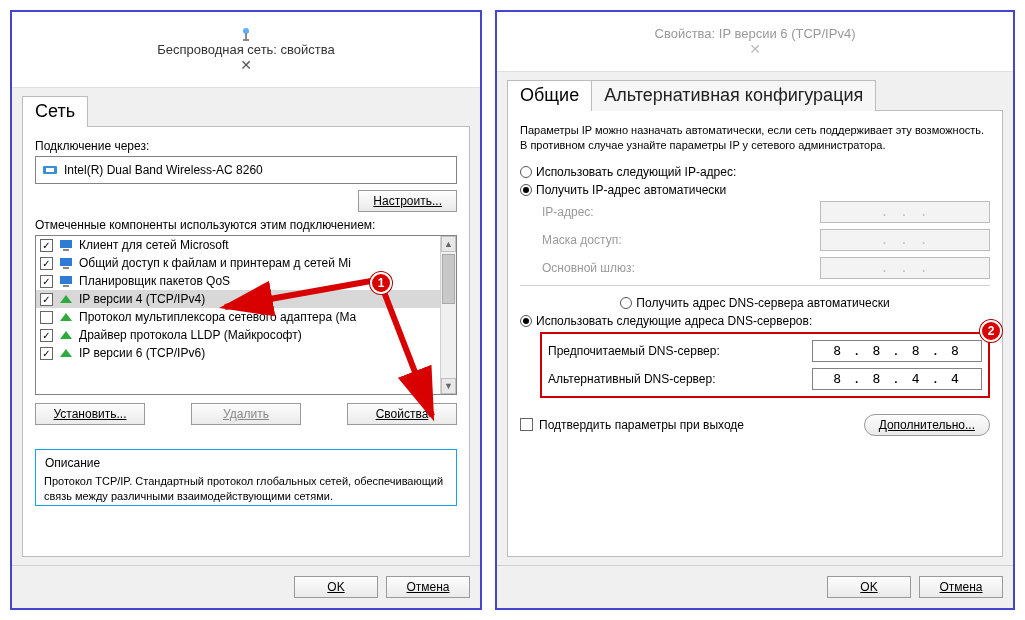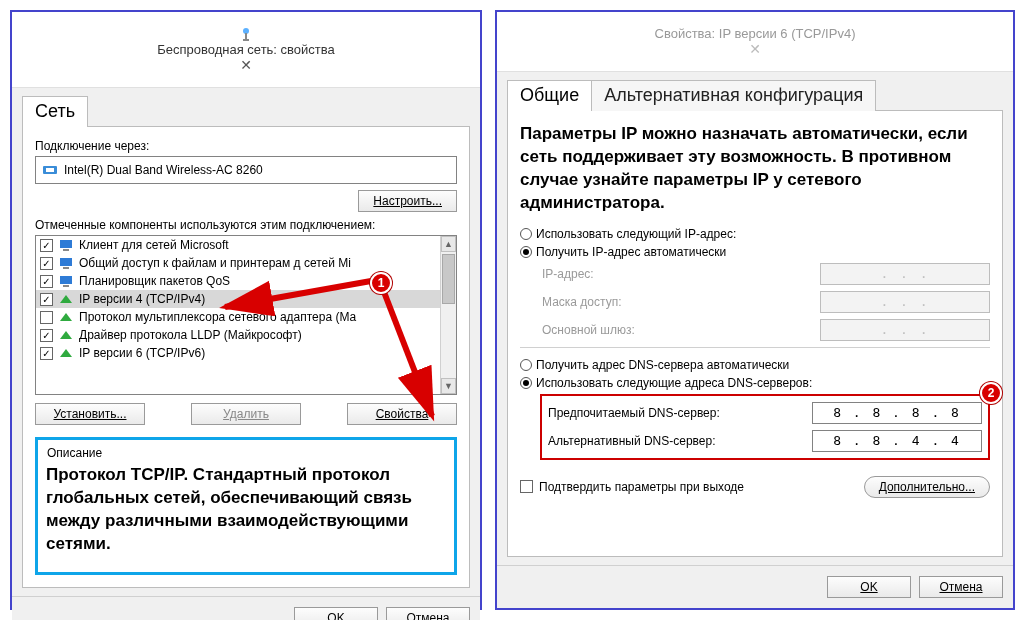--- a/index.html
+++ b/index.html
@@ -130,34 +130,34 @@
     background: #fff;
     display: inline-flex;
     align-items: center;
     justify-content: center;
     font-size: 10px;
     color: #000;
     flex: 0 0 13px;
   }
   .icon16 { width:16px; height:16px; display:inline-flex; align-items:center; justify-content:center; flex:0 0 16px; }
   .fieldset {
-    border: 3px solid #0ea5e9;
-    padding: 6px 8px 16px 8px;
-    margin-top: 12px;
+    border: 1px solid #0ea5e9;
+    padding: 6px 8px 1px 8px;
+    margin-top: 24px;
   }
   .fieldset .legend {
     font-size:12px;
     background:#fff;
     margin-top:-14px;
     margin-left:-2px;
     display:inline-block;
     padding:0 3px;
     background:#fff;
   }
-  .desc-text { font-size:17px; line-height:1.35; margin-top:4px;font-weight:bold; }
+  .desc-text { font-size:11px; line-height:1.35; margin-top:4px; }
   .button-row {
     display:flex;
     justify-content:space-between;
     gap:6px;
     margin-top:8px;
   }
   .button-row.right { justify-content:flex-end; }
   .radio {
     width:12px; height:12px;
     border:1px solid #555;
@@ -383,21 +383,21 @@
         <div class="lbl disabled">IP-адрес:</div>
         <div class="ipbox disabled">.       .       .</div>
         <div class="lbl disabled">Маска доступ:</div>
         <div class="ipbox disabled">.       .       .</div>
         <div class="lbl disabled">Основной шлюз:</div>
         <div class="ipbox disabled">.       .       .</div>
       </div>
 
       <div class="hr"></div>
 
-      <div class="rline" style="margin-top:10px;">
+      <div class="rline" style="margin-top:10px;justify-content:center;">
         <span class="radio"></span>
         <span>Получить адрес DNS-сервера автоматически</span>
       </div>
       <div class="rline">
         <span class="radio">
             <span class="dot"></span>
           </span>
         <span>Использовать следующие адреса DNS-серверов:</span>
       </div>
 

